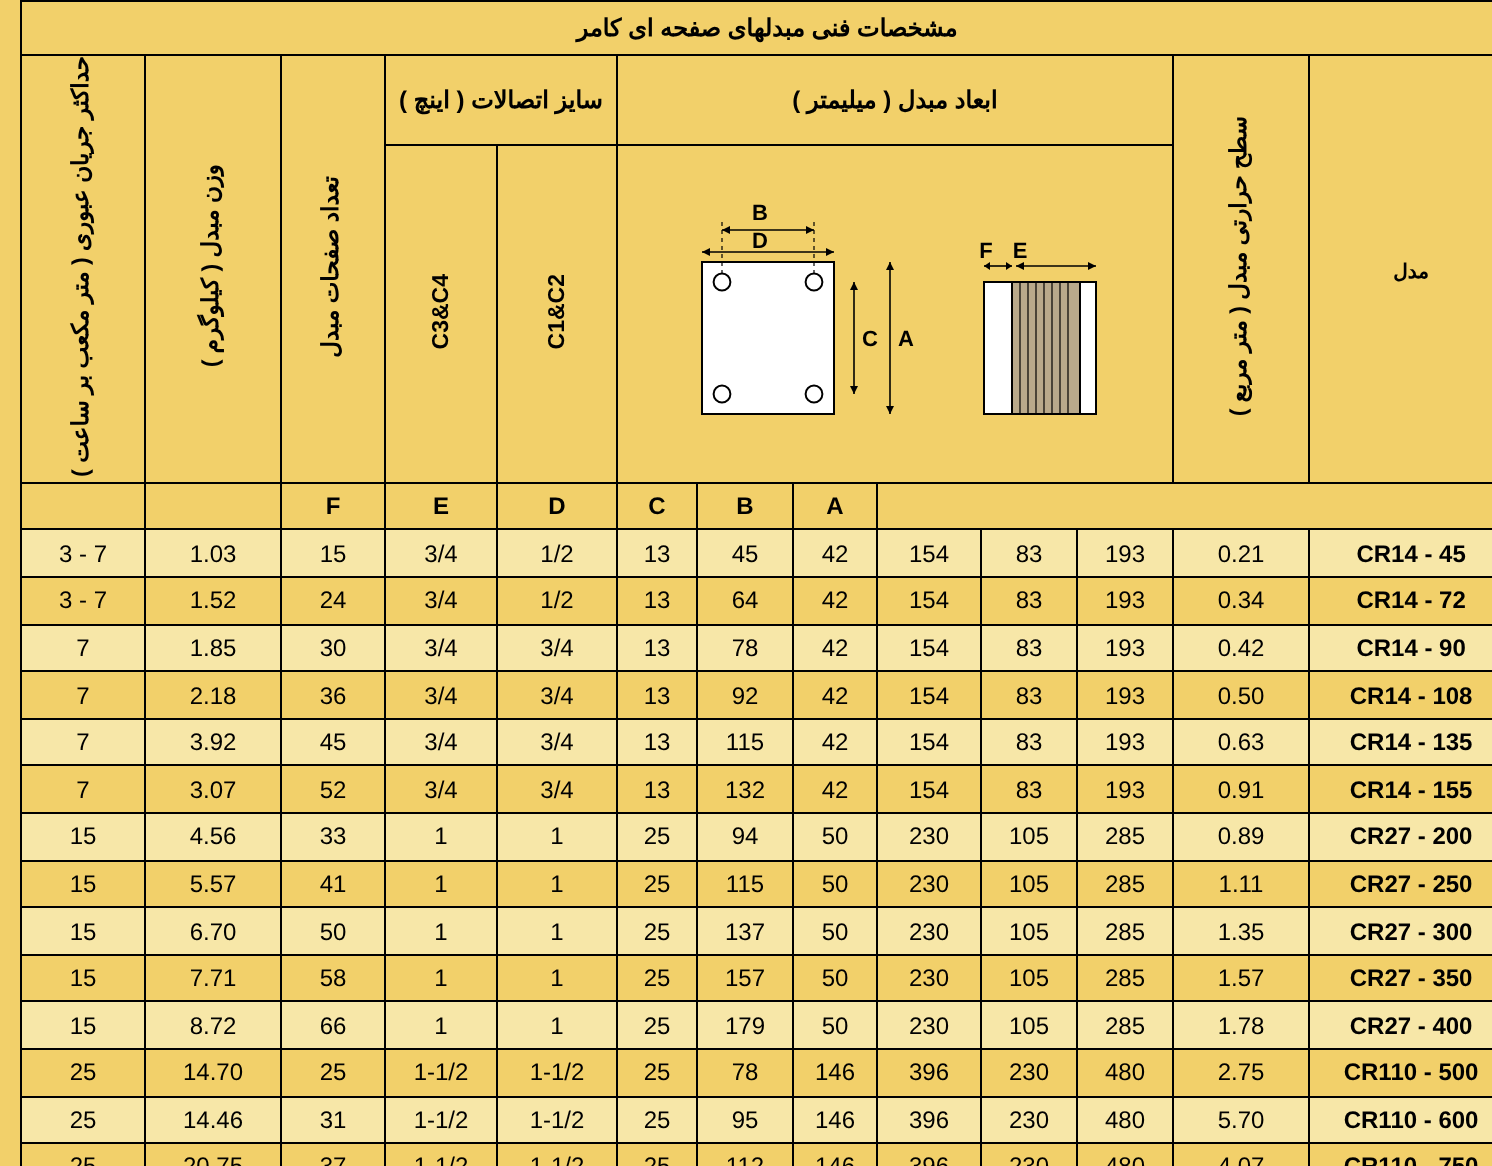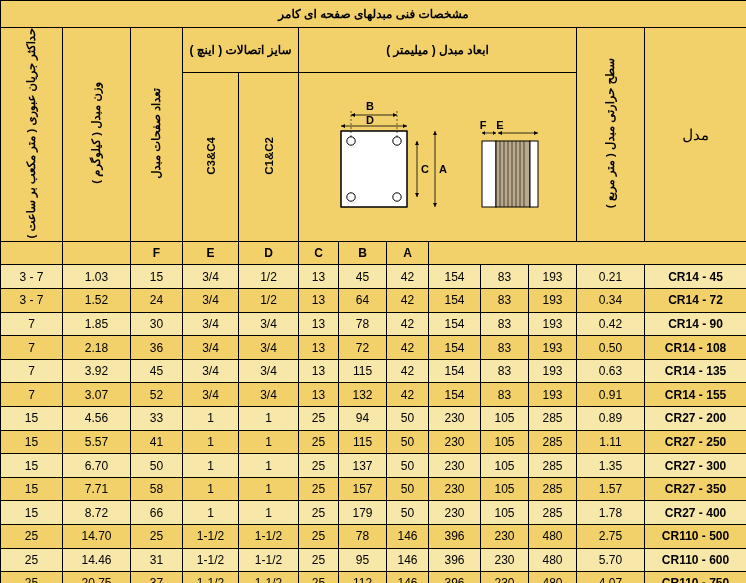--- a/index.html
+++ b/index.html
@@ -8,20 +8,21 @@
     background:#f5d97a;
     font-family:"Liberation Sans", sans-serif;
     color:#000;
     overflow:hidden;
   }
   #sheet{
     position:relative;
     width:746px;height:583px;
     background:#f2d06a;
     box-sizing:border-box;
+    padding-left:10px;
   }
   table.main{
     border-collapse:collapse;
     width:746px;
     table-layout:fixed;
   }
   table.main td, table.main th{
     border:1px solid #000;
     text-align:center;
     vertical-align:middle;
@@ -119,21 +120,21 @@
       </td>
       <td class="hdr" rowspan="2">
         <span class="vert">تعداد صفحات مبدل</span>
       </td>
       <td class="grp-hdr" colspan="2" style="height:44px">سایز اتصالات ( اینچ )</td>
       <td class="grp-hdr" colspan="6">ابعاد مبدل ( میلیمتر )</td>
       <td class="hdr" rowspan="2">
         <span class="vert">سطح حرارتی مبدل ( متر مربع )</span>
       </td>
       <td class="hdr" rowspan="2">
-        <span style="font-size:15px;font-weight:normal;">مدل</span>
+        <span style="font-size:10px;font-weight:bold;">مدل</span>
       </td>
     </tr>
 
     <tr>
       <td class="hdr">
         <span class="vert2">C3&amp;C4</span>
       </td>
       <td class="hdr">
         <span class="vert2">C1&amp;C2</span>
       </td>
@@ -254,21 +255,21 @@
           <td>0.42</td>
           <td class="model">CR14 - 90</td>
         </tr>
         <tr class="datarow rowB">
           <td>7</td>
           <td>2.18</td>
           <td>36</td>
           <td>3/4</td>
           <td>3/4</td>
           <td>13</td>
-          <td>72</td>
+          <td>92</td>
           <td>42</td>
           <td>154</td>
           <td>83</td>
           <td>193</td>
           <td>0.50</td>
           <td class="model">CR14 - 108</td>
         </tr>
         <tr class="datarow rowA">
           <td>7</td>
           <td>3.92</td>

